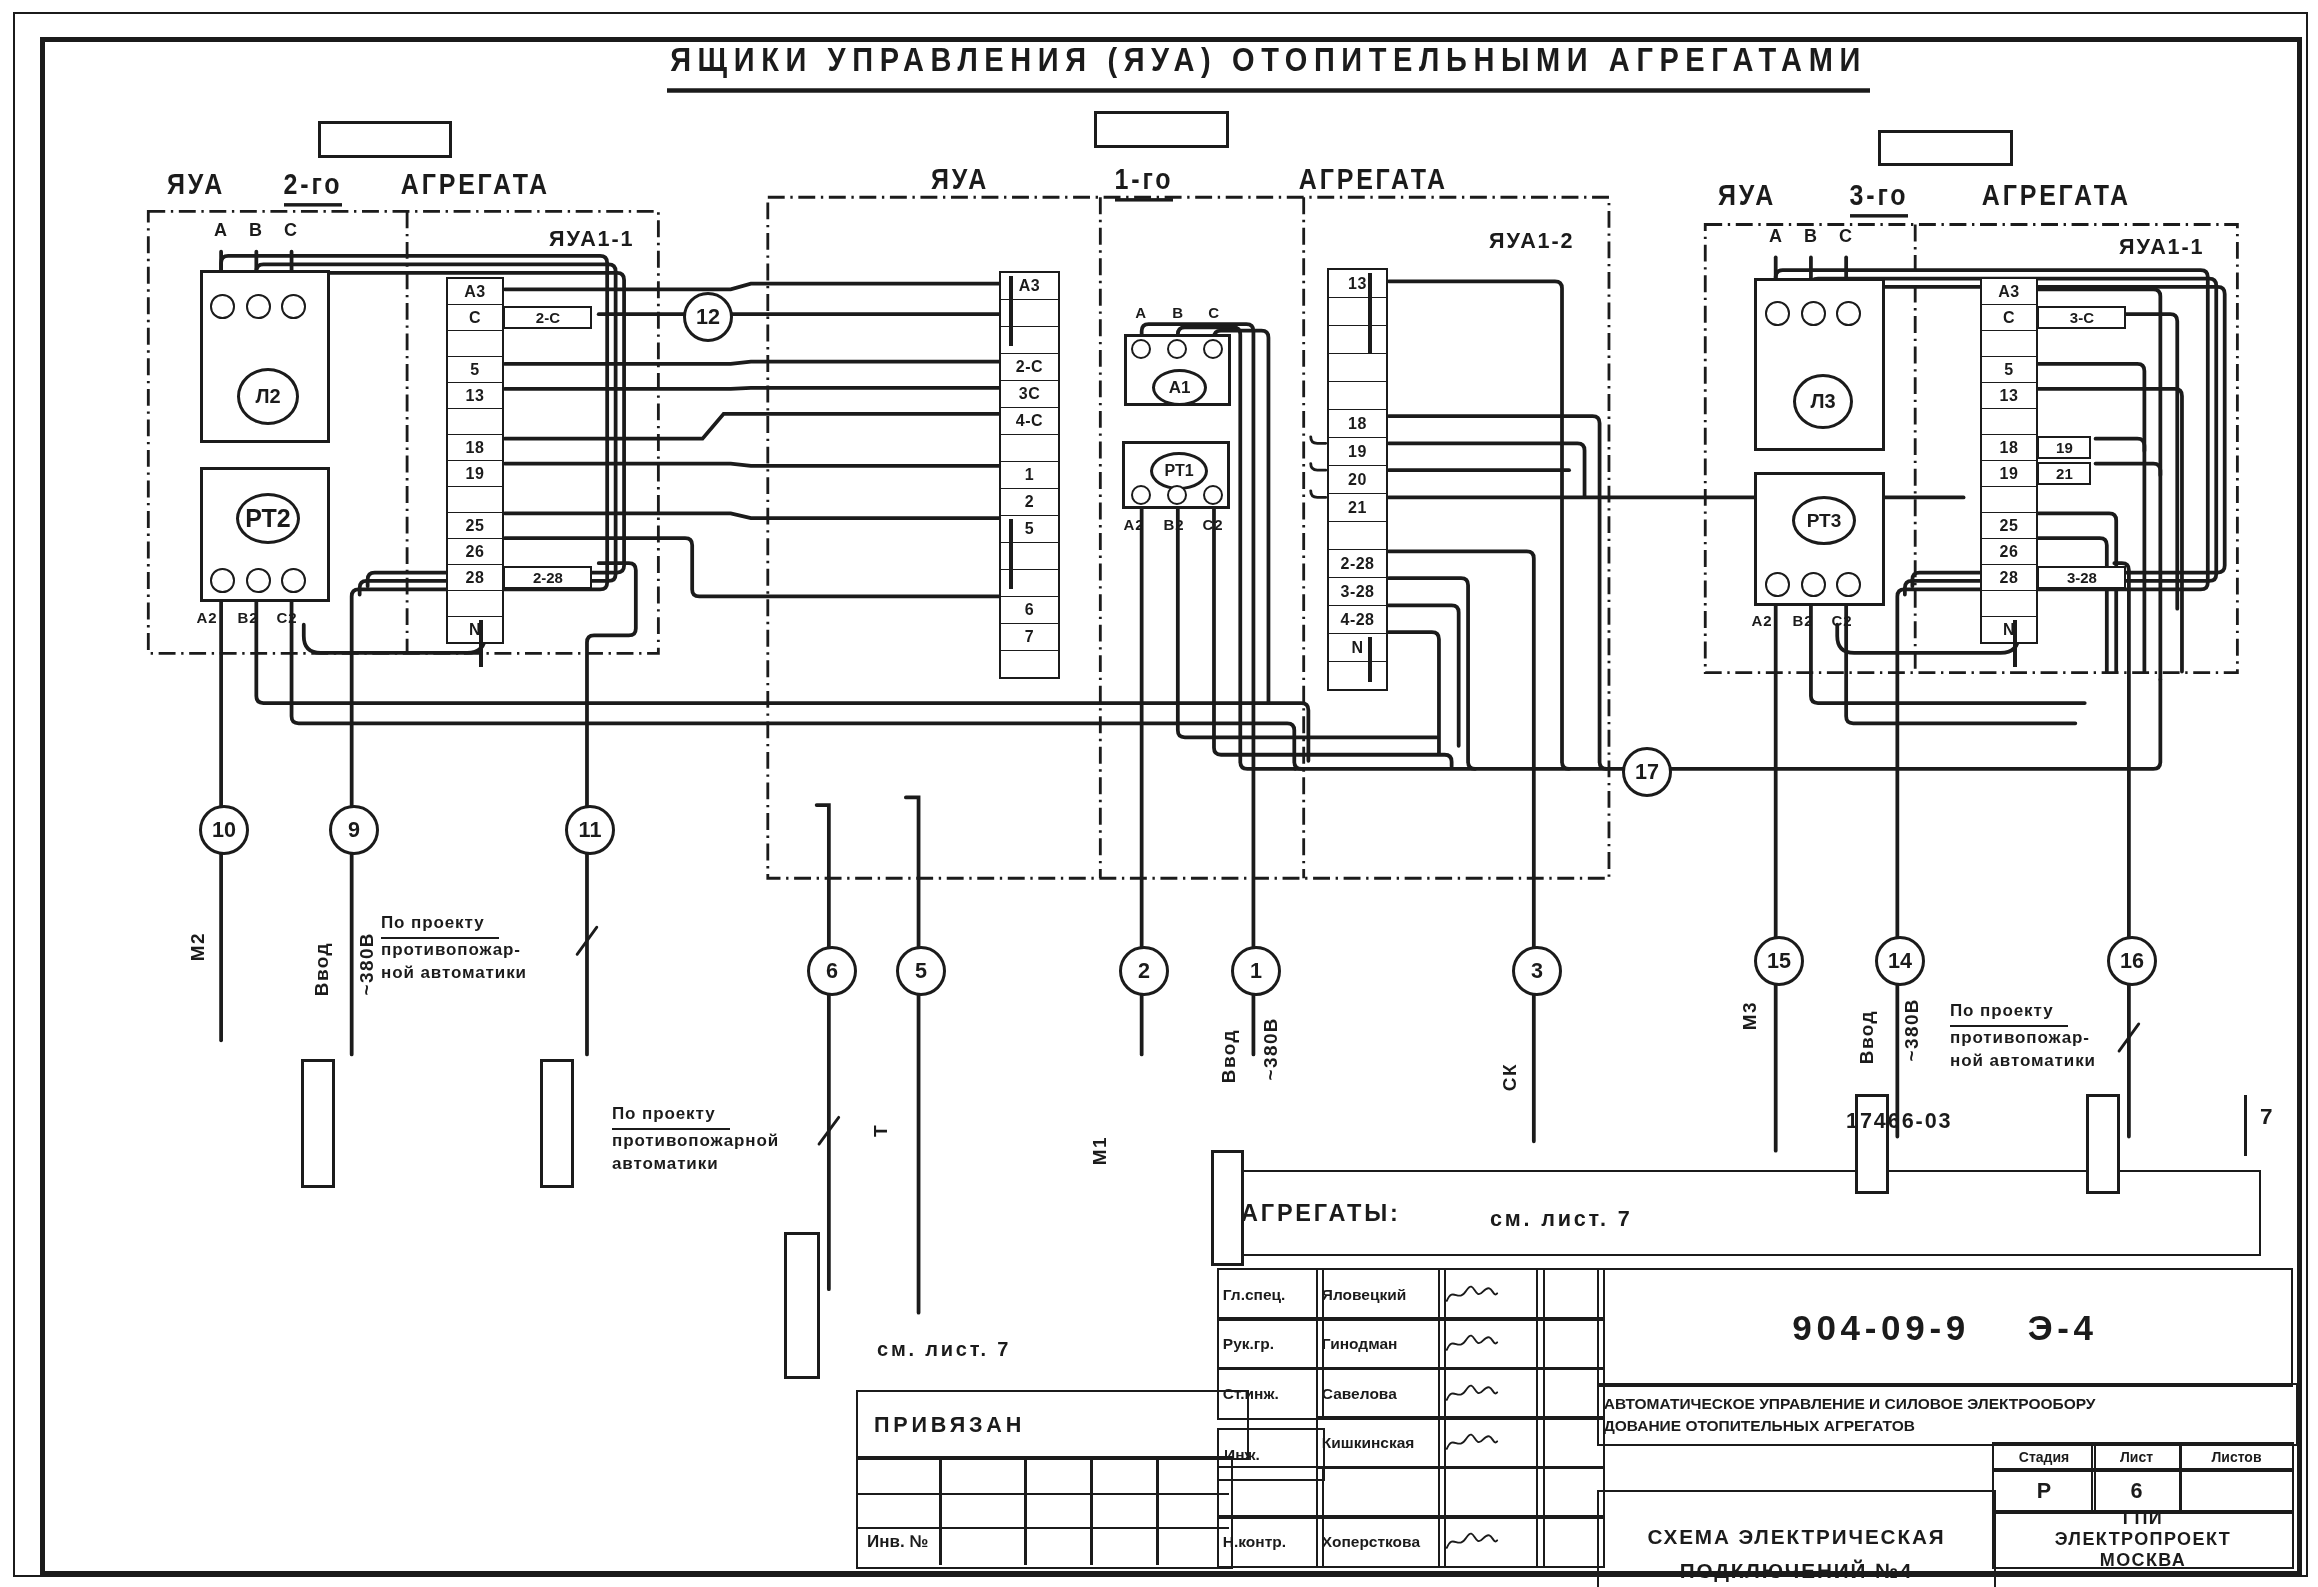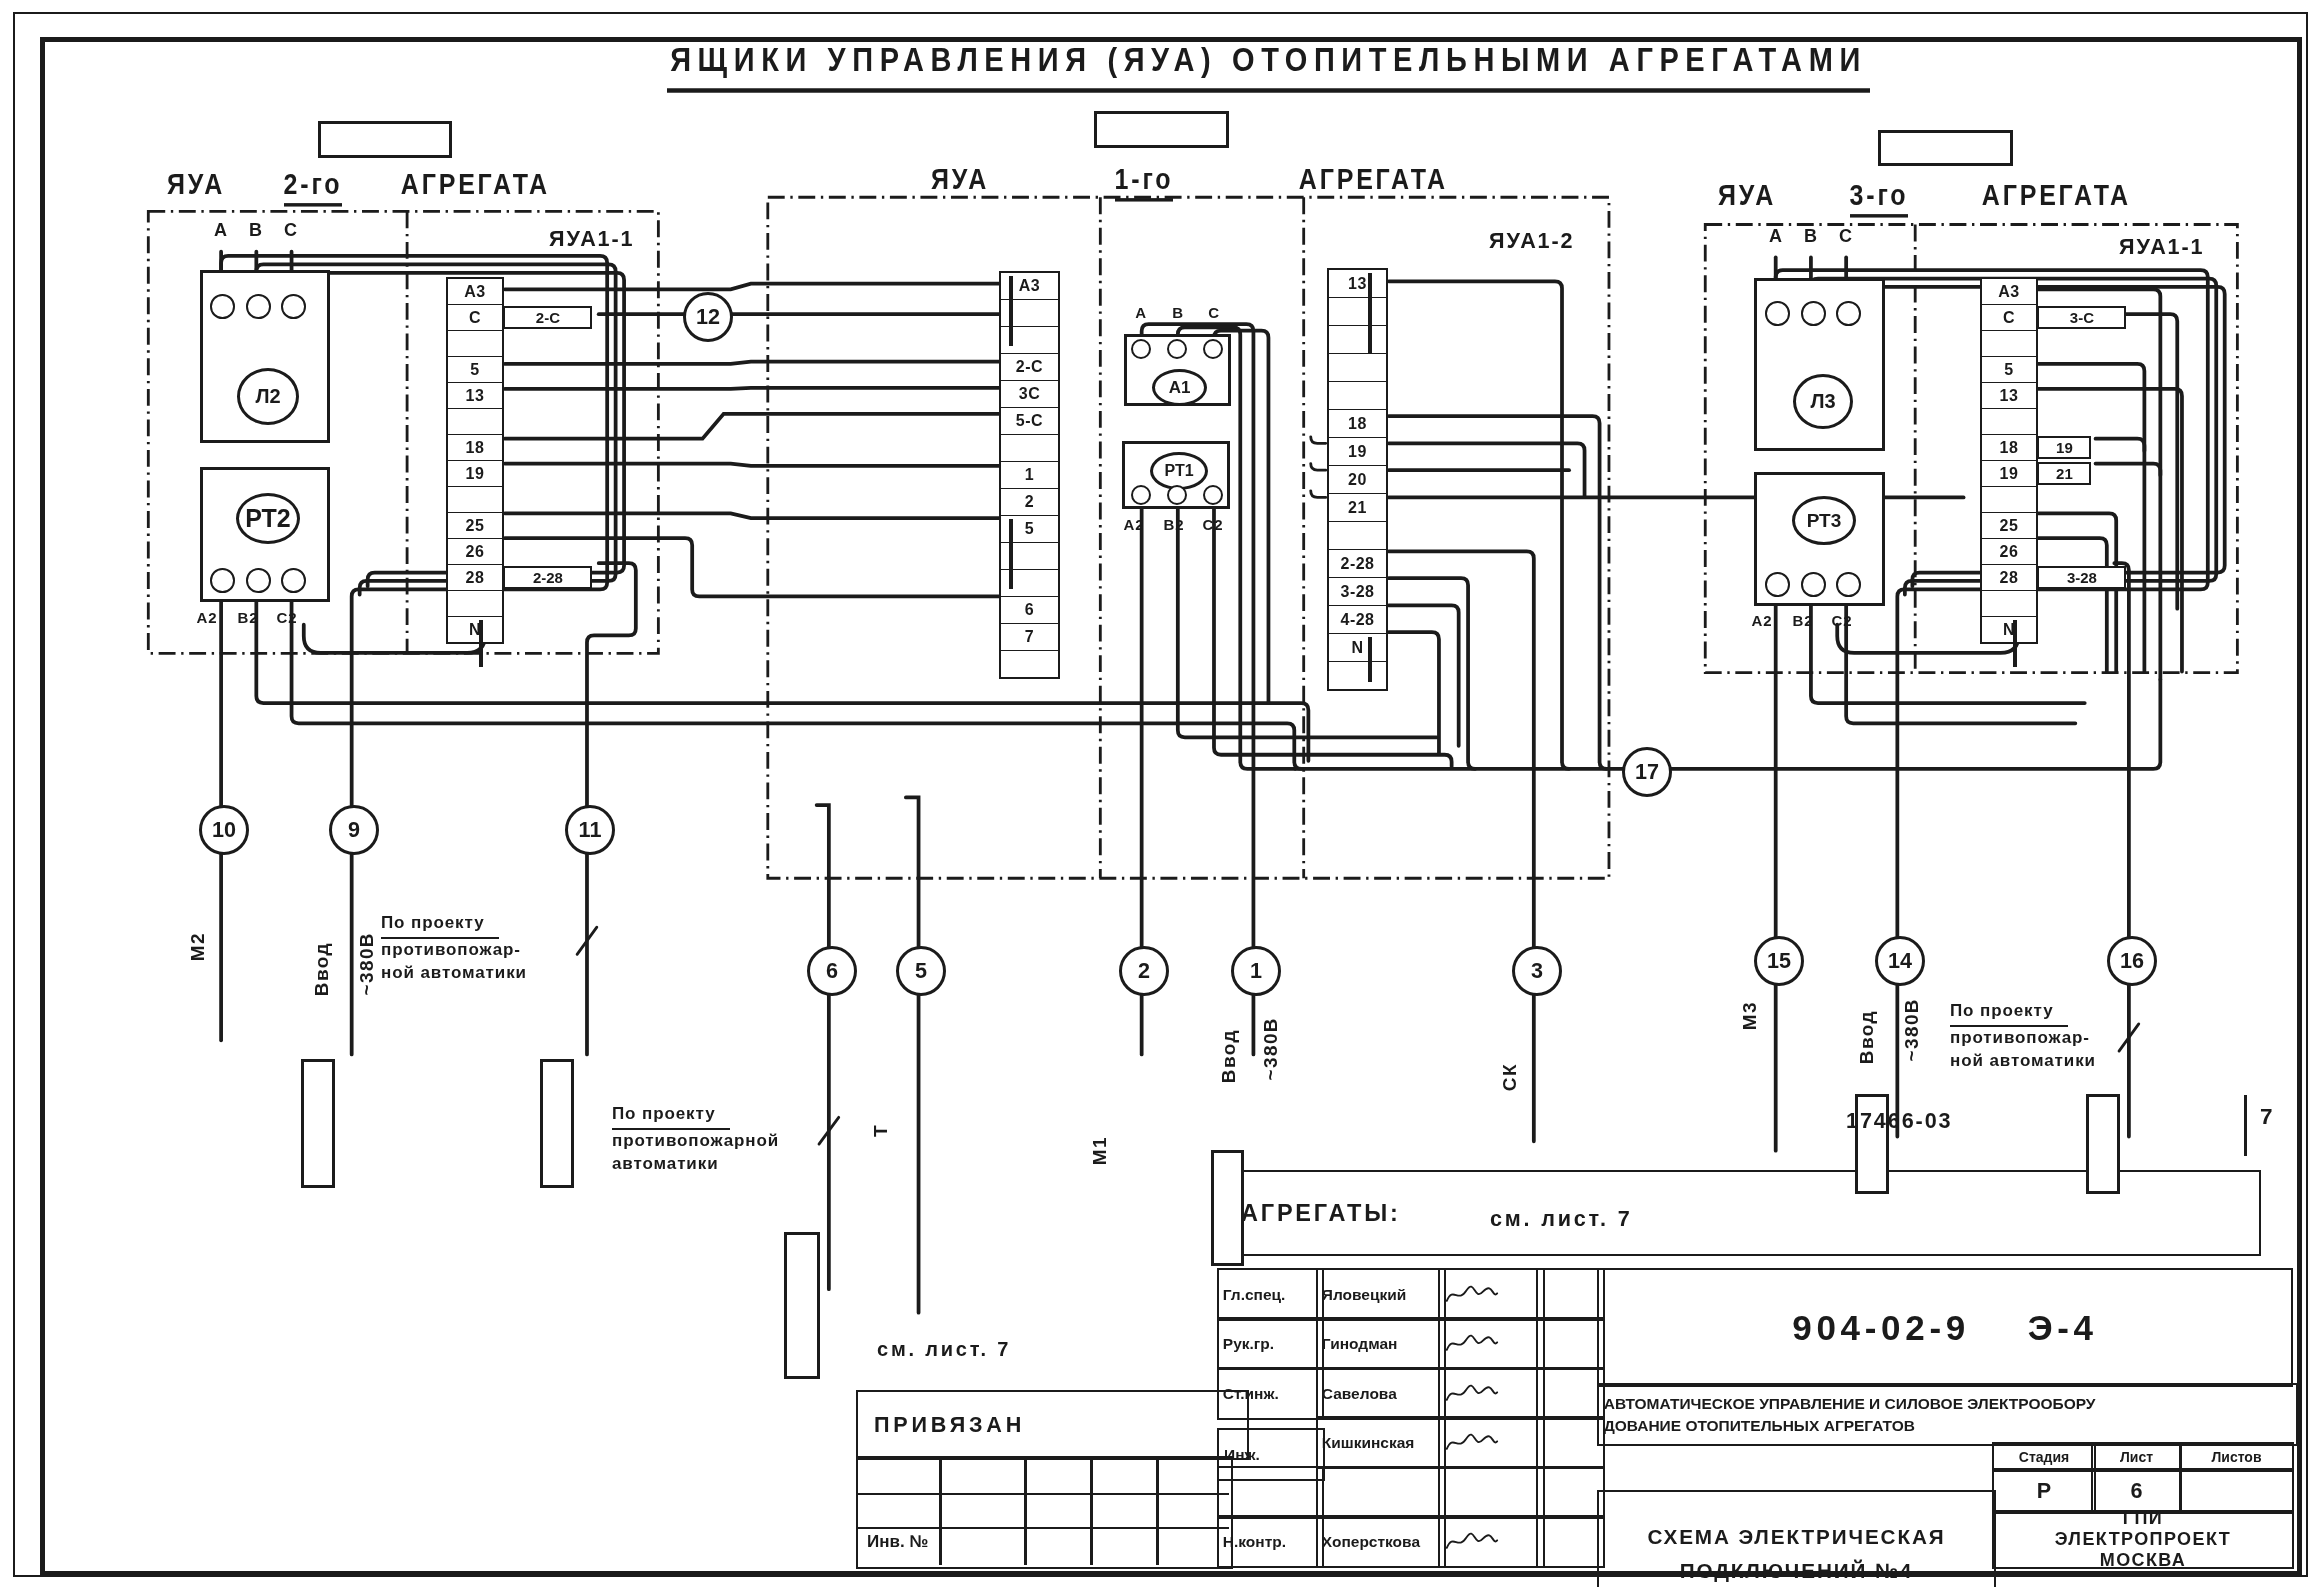--- a/index.html
+++ b/index.html
@@ -280,21 +280,21 @@
       <div class="trow" style="height: 26px;">
         <span class="tlab"></span>
       </div>
       <div class="trow" style="height: 26px;">
         <span class="tlab">2-С</span>
       </div>
       <div class="trow" style="height: 26px;">
         <span class="tlab">3С</span>
       </div>
       <div class="trow" style="height: 26px;">
-        <span class="tlab">5-С</span>
+        <span class="tlab">4-С</span>
       </div>
       <div class="trow" style="height: 26px;">
         <span class="tlab"></span>
       </div>
       <div class="trow" style="height: 26px;">
         <span class="tlab">1</span>
       </div>
       <div class="trow" style="height: 26px;">
         <span class="tlab">2</span>
       </div>
@@ -516,21 +516,21 @@
       <div class="cell" style="left: 99px; top: 247px; width: 122px; height: 49px; font-size: 15.5px; font-weight: 700; padding-left: 3.8px;">Хоперсткова</div>
       <div class="cell sig" style="left: 221px; top: 247px; width: 99px; height: 49px; font-size: 15.5px; font-weight: 700; padding-left: 3.8px;">
         <svg width="56" height="23.5" viewBox="0 0 120 50">
           <path d="M6,38 C20,6 30,44 48,16 S64,40 84,18 S104,34 114,22" stroke="#1b1b1b" stroke-width="4" fill="none" stroke-linecap="round"></path>
         </svg>
       </div>
       <div class="cell" style="left: 319px; top: 247px; width: 61px; height: 49px; font-size: 15.5px; font-weight: 700; padding-left: 3.8px;"></div>
     </div>
 
   <div class="cell c" style="left:1597px;top:1268px;width:692px;height:115px;font-size:35px;font-weight:700;letter-spacing:4.7px;">
-    <span><span>904-02-9</span>&nbsp;&nbsp;&nbsp;&nbsp;<span>Э-4</span></span>
+    <span><span>904-09-9</span>&nbsp;&nbsp;&nbsp;&nbsp;<span>Э-4</span></span>
   </div>
   <div class="cell" style="left:1597px;top:1383px;width:692px;height:59px;font-size:15.5px;font-weight:700;flex-direction:column;align-items:flex-start;justify-content:center;padding-left:4.7px;line-height:1.4;">
     <span>АВТОМАТИЧЕСКОЕ УПРАВЛЕНИЕ И СИЛОВОЕ ЭЛЕКТРООБОРУ</span>
     <span>ДОВАНИЕ ОТОПИТЕЛЬНЫХ АГРЕГАТОВ</span>
   </div>
   <div class="cell c" style="left:1597px;top:1442px;width:395px;height:123px;font-size:20.7px;font-weight:700;letter-spacing:1.9px;flex-direction:column;justify-content:center;line-height:1.6;margin-top:48px;">
     <span>СХЕМА ЭЛЕКТРИЧЕСКАЯ</span>
     <span>ПОДКЛЮЧЕНИЙ №4</span>
   </div>
   <div class="cell c" style="left:1992px;top:1442px;width:100px;height:26px;font-size:14px;font-weight:700;">

